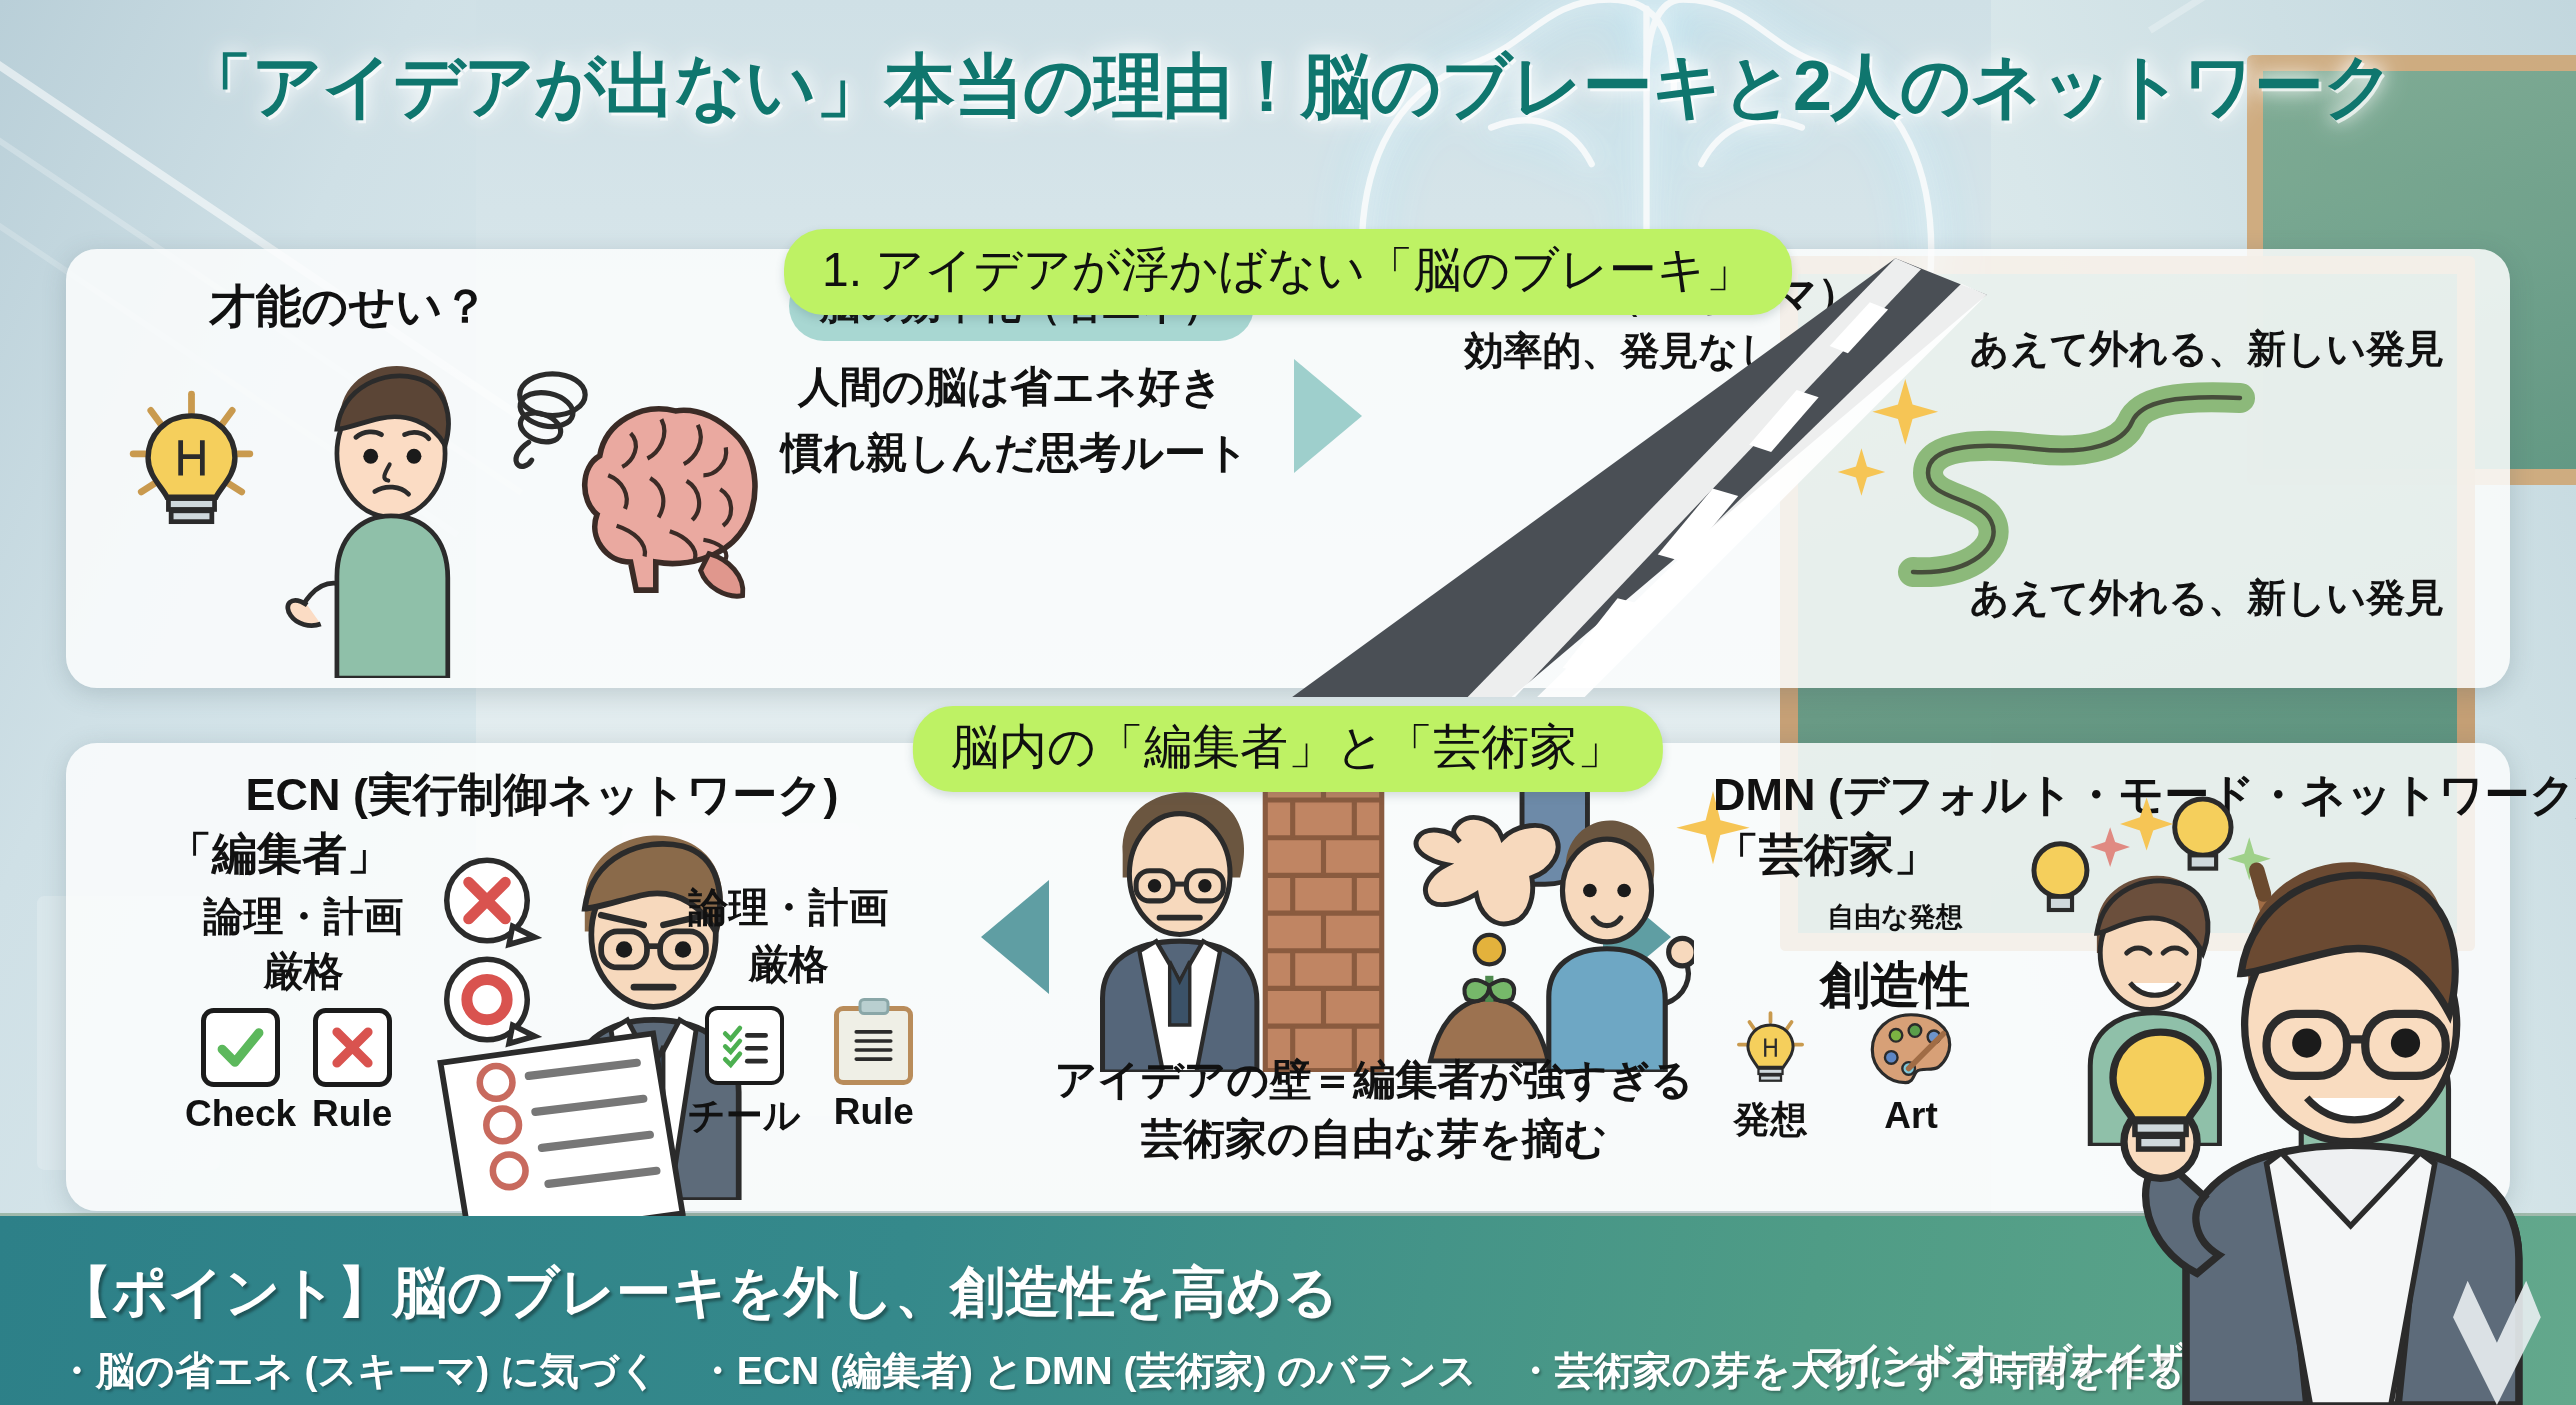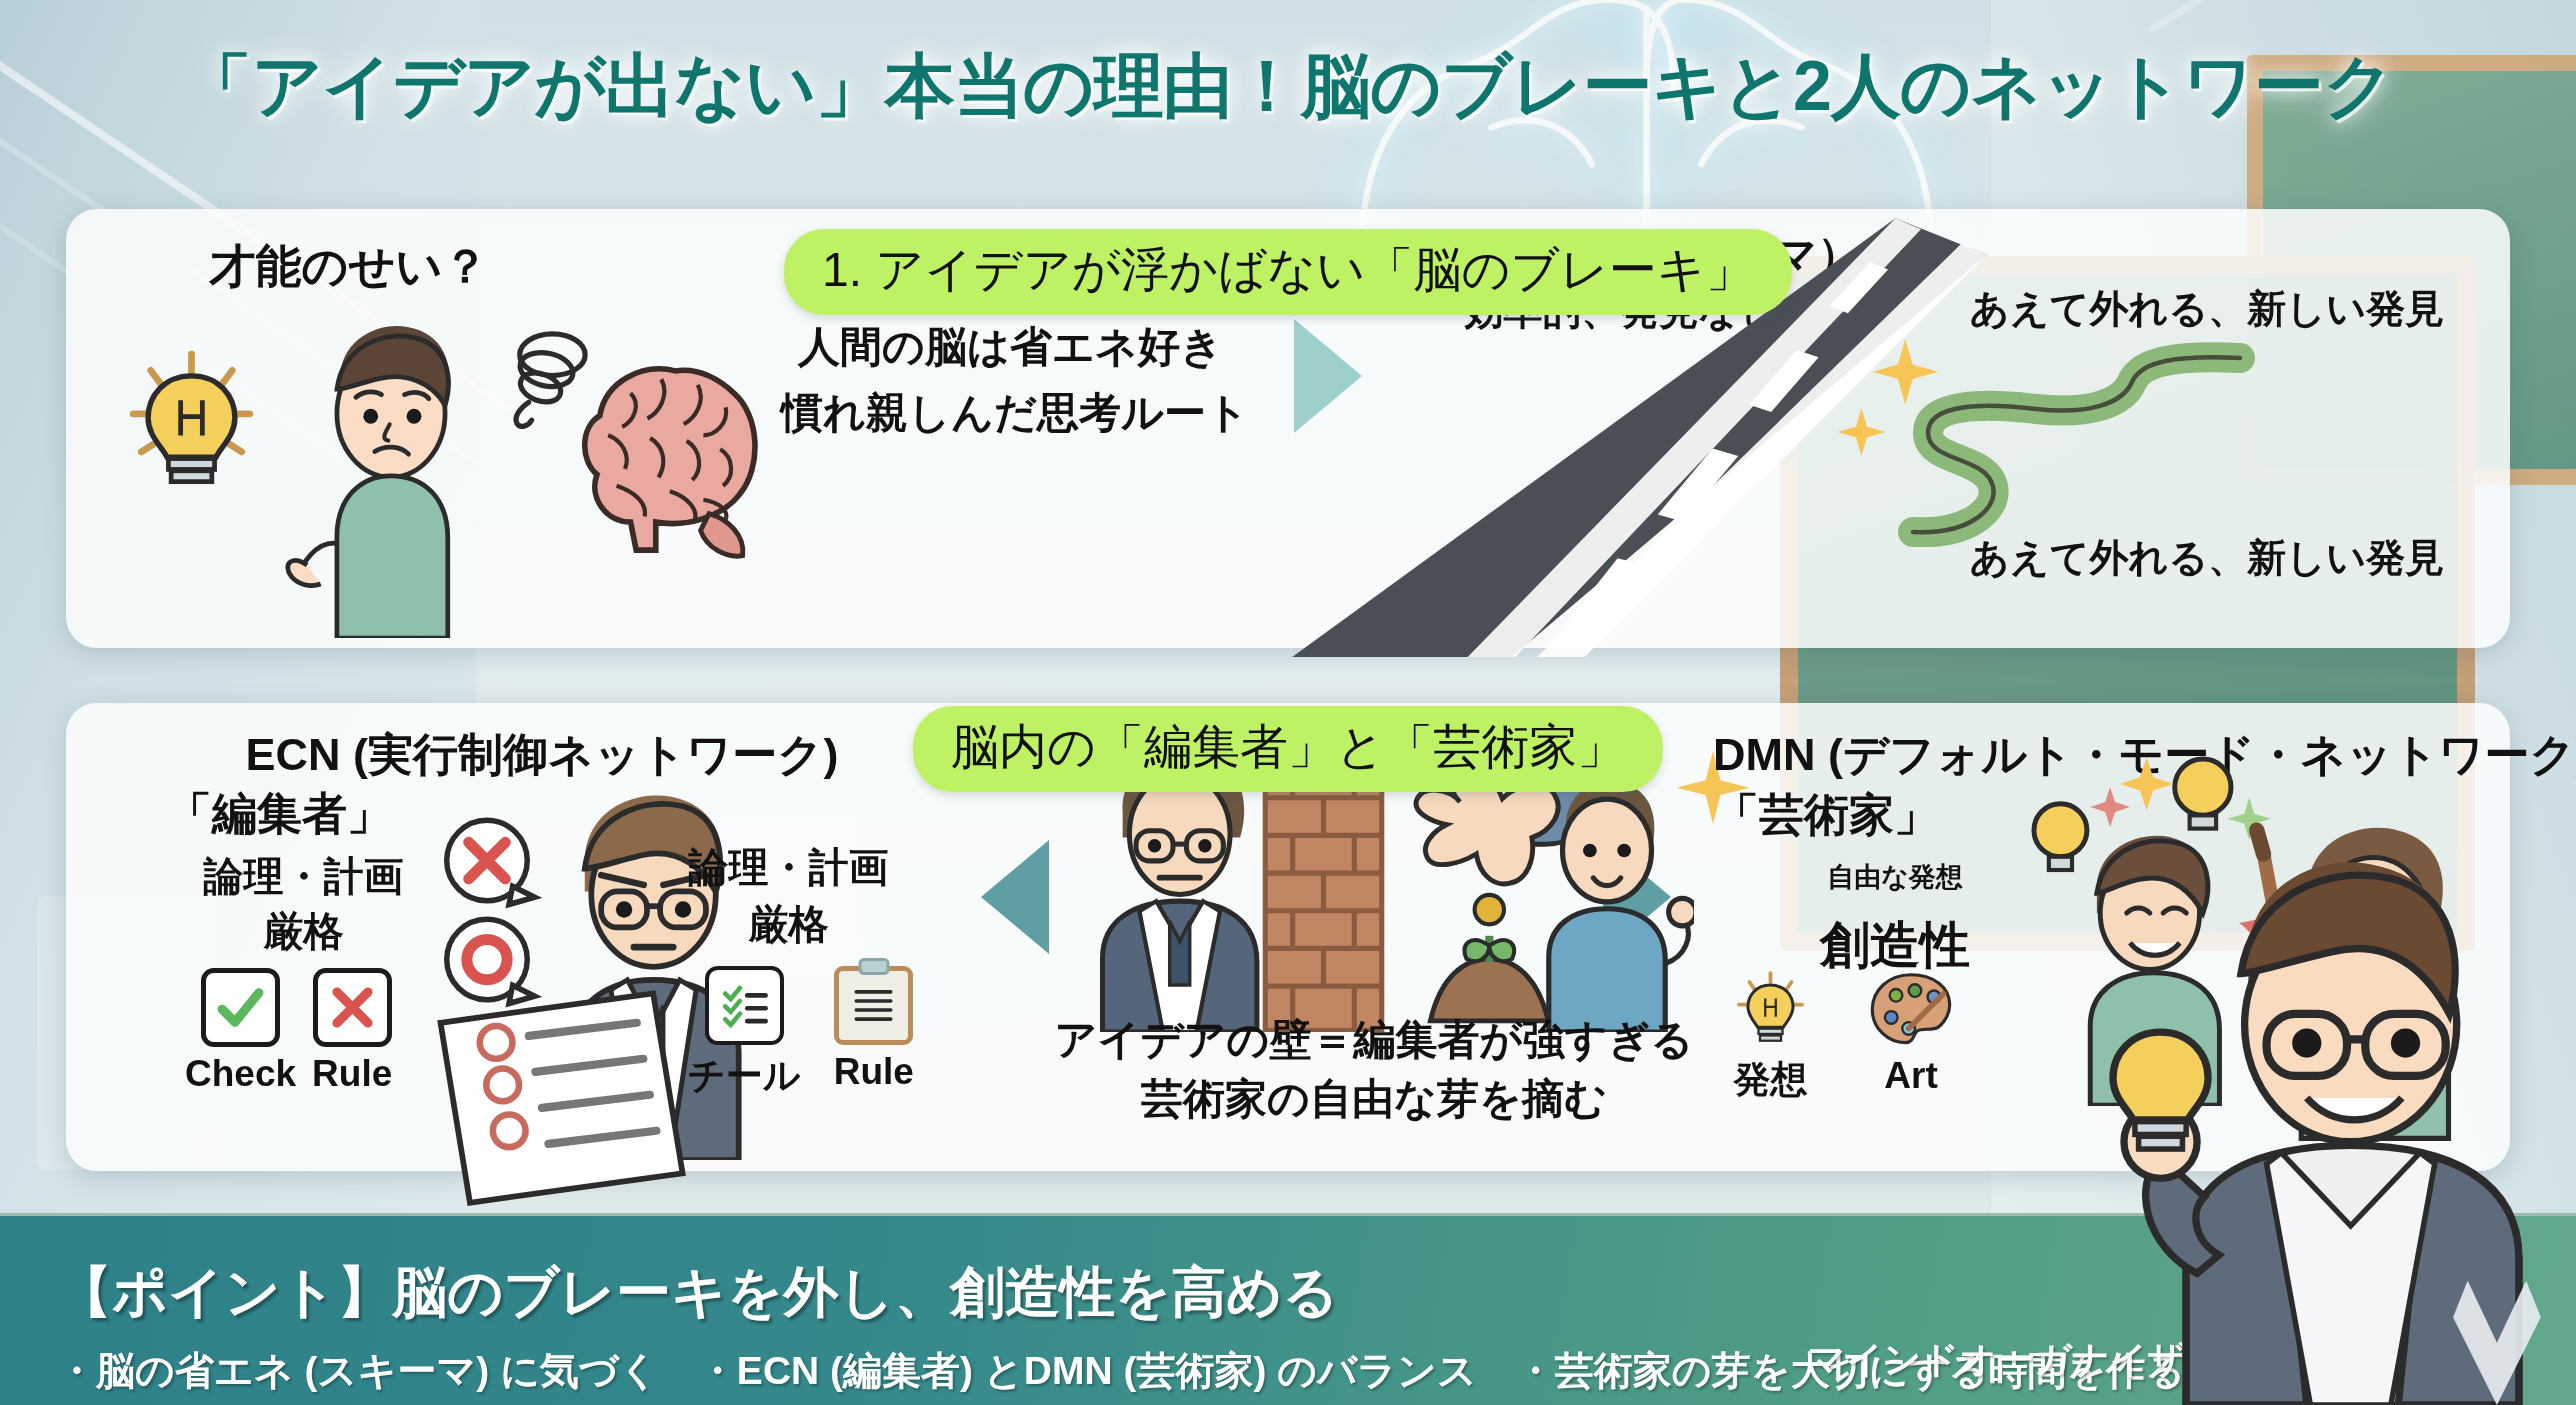--- a/index.html
+++ b/index.html
@@ -63,20 +63,21 @@
     z-index:20;
   }
 
   
   .panel {
     position:absolute;
     background:rgba(252,253,253,.86);
     border-radius:31px;
     box-shadow:0 5.5px 24px rgba(70,90,100,.22);
     z-index:10;
+    margin-top:40px;
   }
   #panel1 { left:66px; top:209px; width:2444px; height:439px; }
   #panel2 { left:66px; top:703px; width:2444px; height:468px; }
 
   .pill {
     position:absolute;
     background:#bef264;
     border-radius:40px;
     padding:9.1px 38px 12.8px;
     font-size:48px; font-weight:normal; color:#101010;

